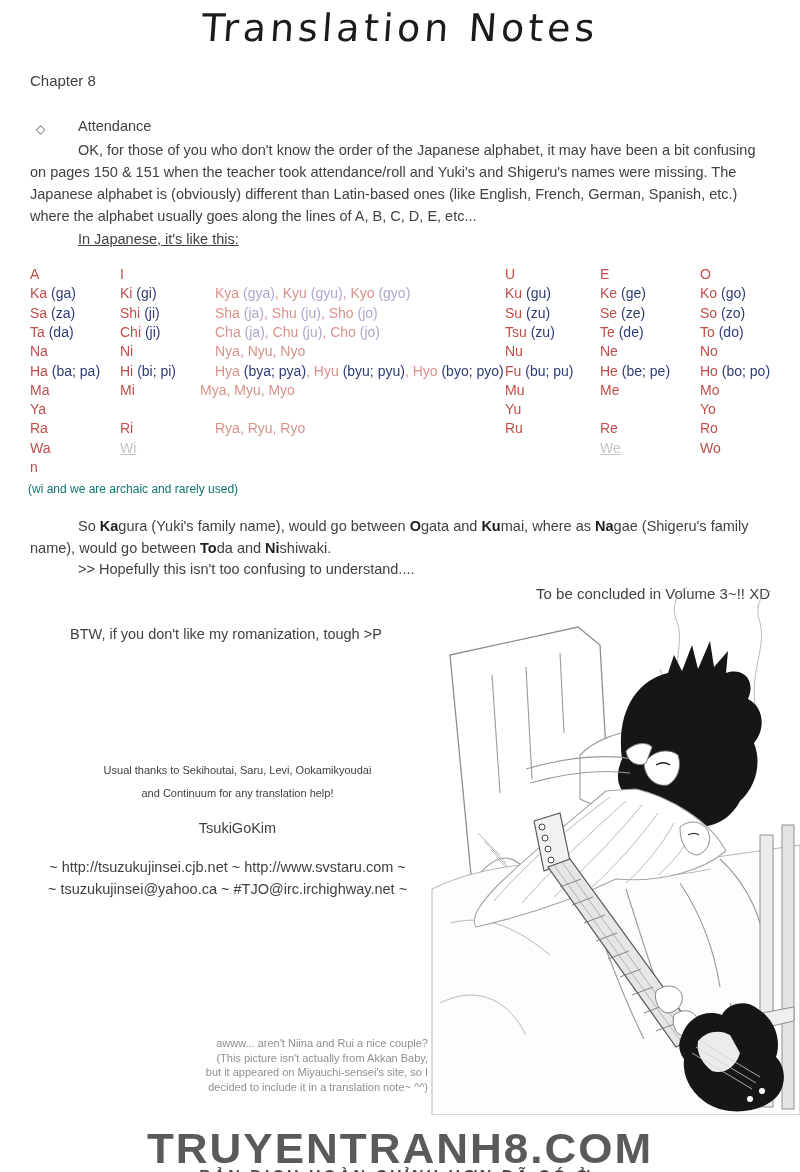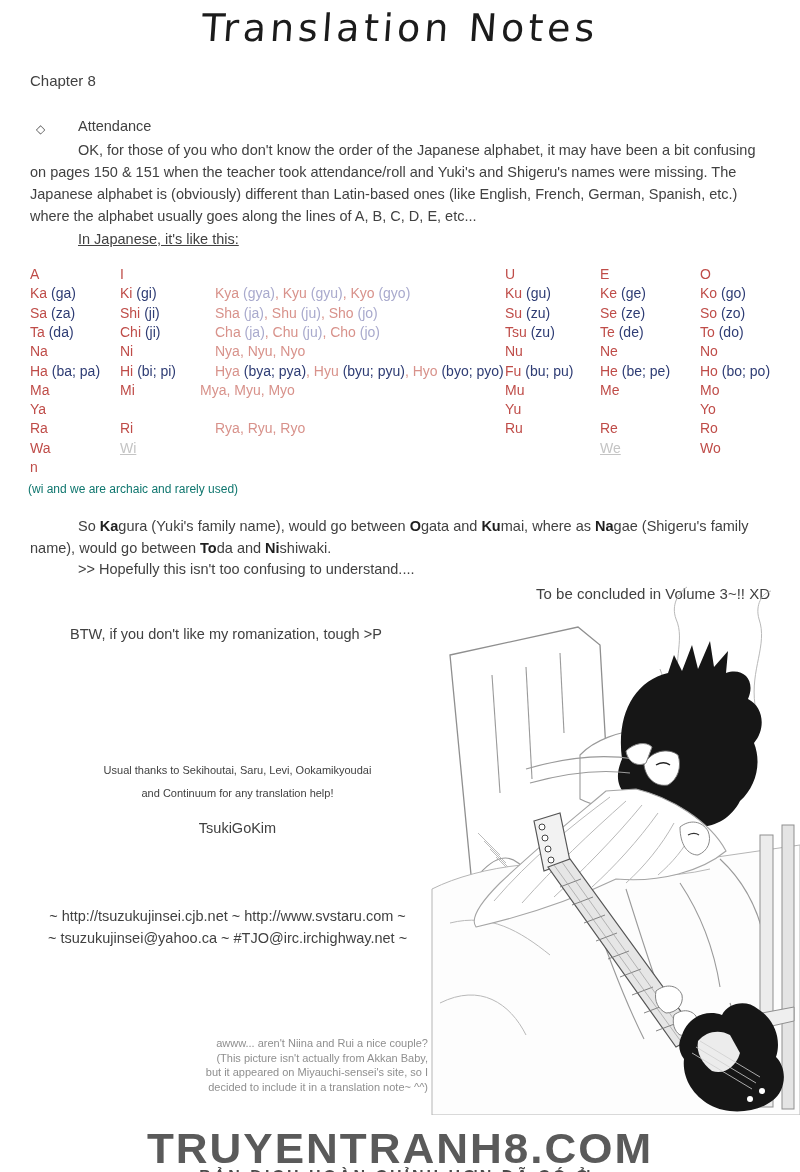--- a/index.html
+++ b/index.html
@@ -23,21 +23,21 @@
   .c-lav{color:var(--lav,#a9aacd);}
   .c-gray{color:var(--grayk,#c4c4c4);text-decoration:underline;}
   #archaic-note{top:482px;left:28px;font-size:12px;color:#0f766e;}
   #kagura-para{top:516px;left:30px;width:744px;font-size:14.5px;line-height:21.5px;text-indent:48px;}
   #kagura-para b{color:#1f1f1f;}
   #hopefully-line{top:561px;left:78px;font-size:14.5px;}
   #concluded-line{top:585px;left:400px;width:370px;text-align:right;font-size:15px;}
   #btw-line{top:626px;left:70px;font-size:14.5px;}
   #thanks-block{top:759px;left:15px;width:445px;text-align:center;font-size:11px;line-height:23px;}
   #thanks-sig{top:820px;left:15px;width:445px;text-align:center;font-size:14.5px;}
-  #links-block{top:905px;left:5px;width:445px;text-align:center;font-size:14.5px;line-height:22px;}
+  #links-block{top:856px;left:5px;width:445px;text-align:center;font-size:14.5px;line-height:22px;}
   #caption-block{top:1036px;left:188px;width:240px;text-align:right;font-size:11px;line-height:14.5px;
                  color:var(--caption,#8f8f8f);}
   #footer-line1{top:1168px;left:0;width:800px;text-align:center;font-size:16px;font-weight:bold;
                 letter-spacing:3px;color:#4a4a4a;}
   #footer-line2{top:1124px;left:0;width:800px;text-align:center;font-size:44px;font-weight:bold;
                 letter-spacing:2px;color:var(--footer,#5a5a5a);transform:scaleY(0.96);}
   #illustration{top:583px;left:430px;width:370px;height:532px;}
   .thin{stroke:#9a9a9a;stroke-width:1.1;fill:none;}
   .lite{stroke:#b9b9b9;stroke-width:1;fill:none;}
 </style>

